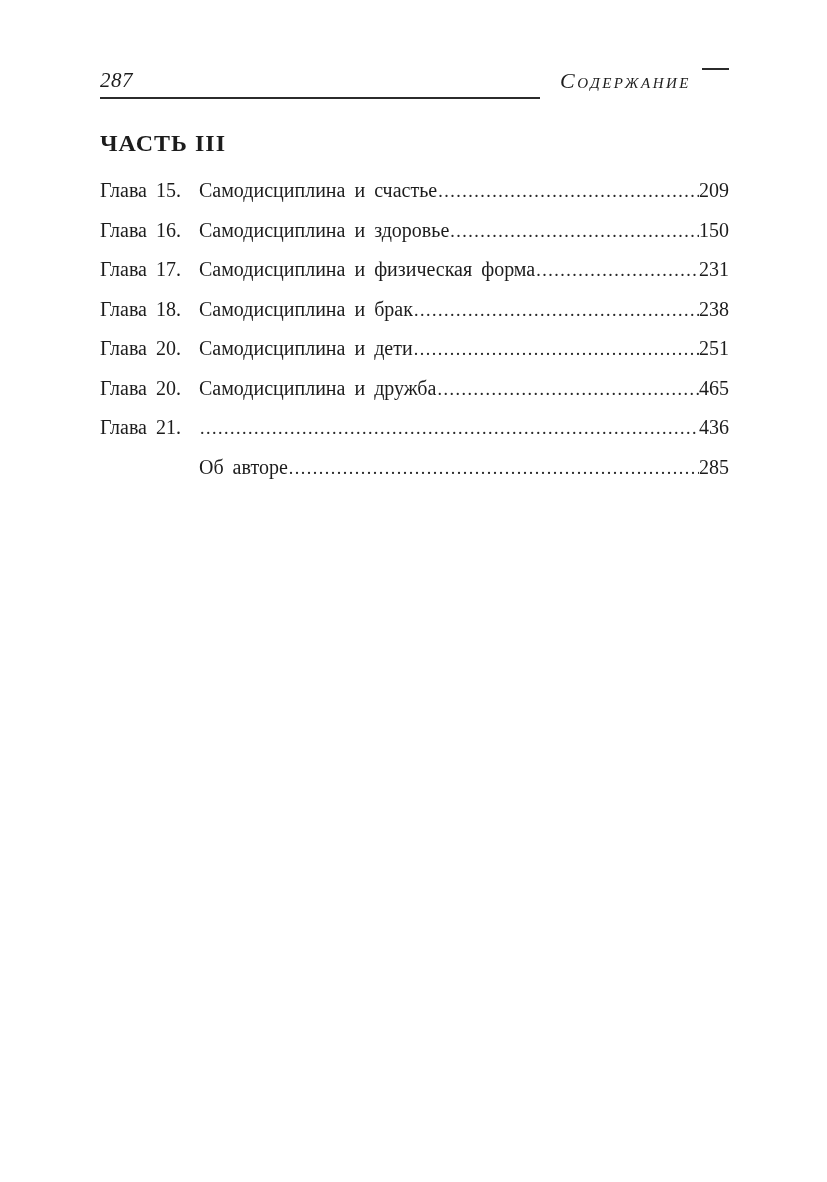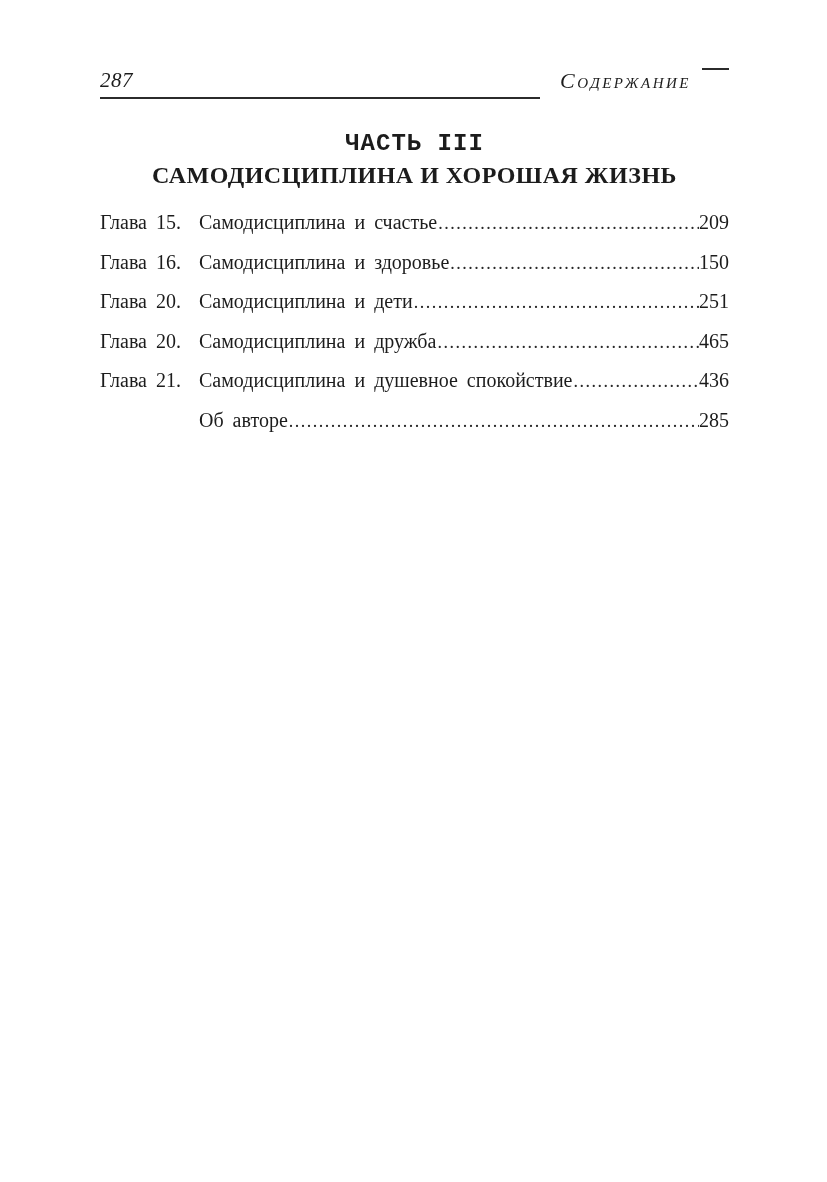--- a/index.html
+++ b/index.html
@@ -49,25 +49,24 @@
   .header-rule-short {
     width: 27px;
     border-bottom: 2.5px solid #2b2b2b;
     margin-left: 11px;
     height: 0;
   }
 
   
   .part-label {
     margin: 31px 0 0 0;
-    text-align: center;
+    text-align: left;
     font-weight: bold;
     font-size: 24px;
     letter-spacing: 1px;
-    font-family: Liberation Mono, monospace;
   }
   .part-title {
     margin: 5px 0 0 0;
     text-align: center;
     font-weight: bold;
     font-size: 24px;
     letter-spacing: 0.5px;
   }
 
   
@@ -115,57 +114,67 @@
 
   <div class="page-header">
     <div class="header-left">
       <span class="folio">287</span>
     </div>
     <span class="running-title">Содержание</span>
     <span class="header-rule-short"></span>
   </div>
 
   <h1 class="part-label">ЧАСТЬ III</h1>
-  <h2 class="part-title">САМОДИСЦИПЛИНА И ХОРОШАЯ ЖИЗНЬ</h2>
 
   <div class="toc">
 
     <div class="toc-row">
       <span class="toc-label">Глава 15.</span>
       <span class="toc-title">Самодисциплина и счастье</span>
       <span class="toc-dots"></span>
       <span class="toc-page">209</span>
     </div>
 
     <div class="toc-row">
       <span class="toc-label">Глава 16.</span>
       <span class="toc-title">Самодисциплина и здоровье</span>
       <span class="toc-dots"></span>
       <span class="toc-page">150</span>
     </div>
 
+    <div class="toc-row">
+      <span class="toc-label">Глава 17.</span>
+      <span class="toc-title">Самодисциплина и физическая форма</span>
+      <span class="toc-dots"></span>
+      <span class="toc-page">231</span>
+    </div>
 
+    <div class="toc-row">
+      <span class="toc-label">Глава 18.</span>
+      <span class="toc-title">Самодисциплина и брак</span>
+      <span class="toc-dots"></span>
+      <span class="toc-page">238</span>
+    </div>
 
     <div class="toc-row">
       <span class="toc-label">Глава 20.</span>
       <span class="toc-title">Самодисциплина и дети</span>
       <span class="toc-dots"></span>
       <span class="toc-page">251</span>
     </div>
 
     <div class="toc-row">
       <span class="toc-label">Глава 20.</span>
       <span class="toc-title">Самодисциплина и дружба</span>
       <span class="toc-dots"></span>
       <span class="toc-page">465</span>
     </div>
 
     <div class="toc-row">
       <span class="toc-label">Глава 21.</span>
-      <span class="toc-title">Самодисциплина и душевное спокойствие</span>
       <span class="toc-dots"></span>
       <span class="toc-page">436</span>
     </div>
 
     <div class="toc-row">
       <span class="toc-label"></span>
       <span class="toc-title">Об авторе</span>
       <span class="toc-dots"></span>
       <span class="toc-page">285</span>
     </div>

